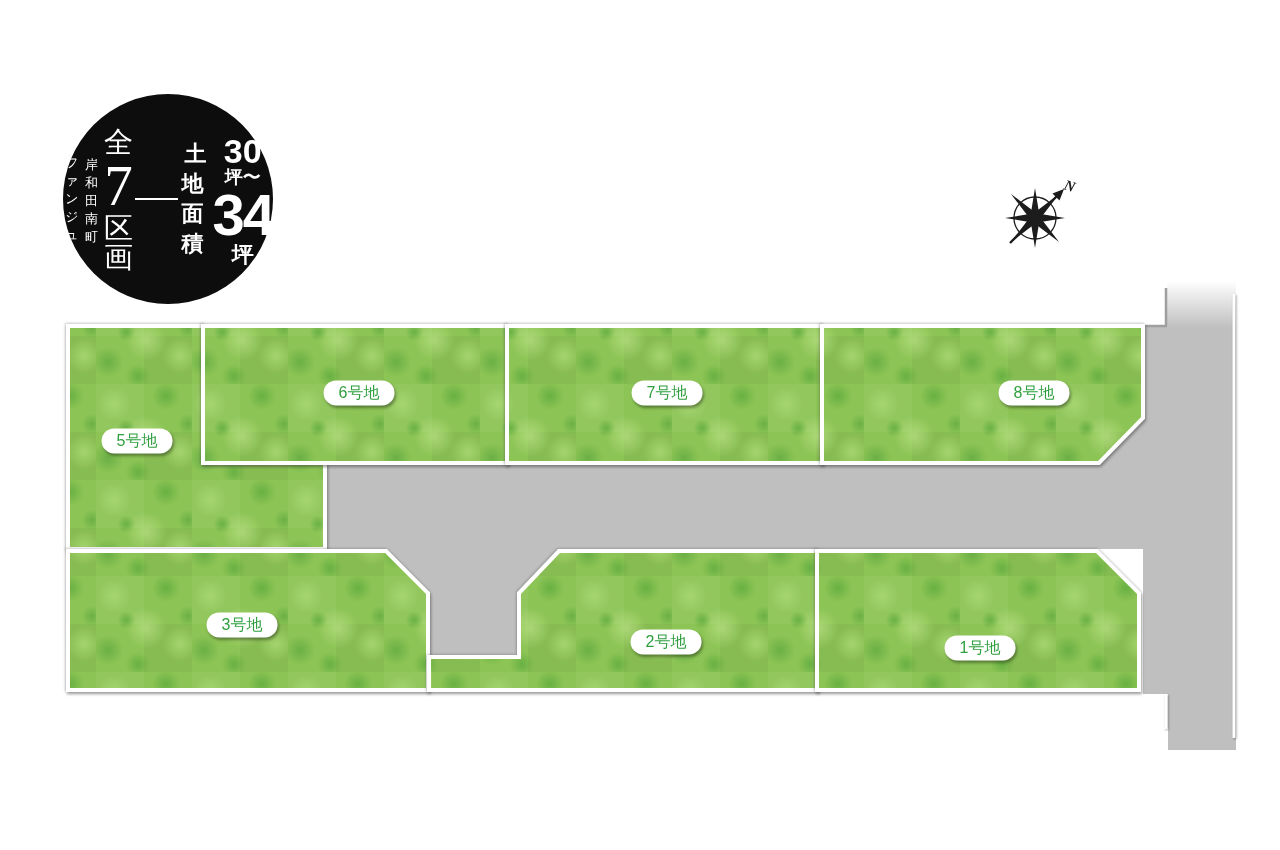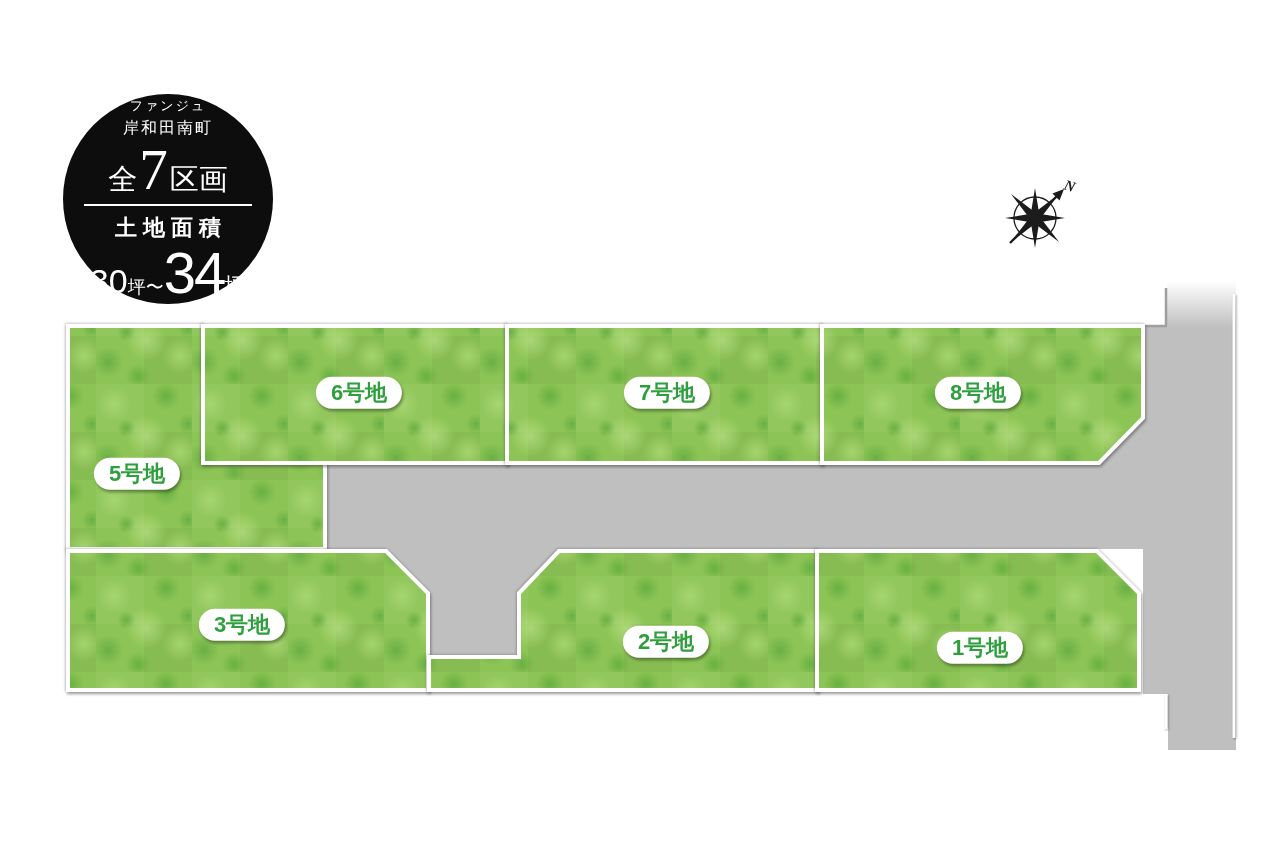--- a/index.html
+++ b/index.html
@@ -10,36 +10,36 @@
          font-family:"Liberation Sans","DejaVu Sans",sans-serif;}
   #map-svg{position:absolute;left:0;top:0;width:1280px;height:850px;}
 
   .road-shape{fill:var(--road,#bfbfbf);}
   .roadline{stroke:#fff;stroke-width:3;filter:drop-shadow(1.5px 1.5px 1px rgba(0,0,0,.35));}
   .roadgray{stroke:#9f9f9f;stroke-width:2.5;}
   .plot{fill:url(#grass);stroke:#fff;stroke-width:4;stroke-linejoin:miter;
         filter:drop-shadow(1.5px 2px 1.5px rgba(50,50,50,.45)) drop-shadow(-1px -1px 1px rgba(90,90,90,.3));}
 
   .lot-pill{position:absolute;transform:translate(-50%,-50%);background:#fff;border-radius:17px;
-            padding:3px 15px;font-size:22px;font-weight:bold;color:var(--lot-label-green,#2f9f3e);
+            padding:3px 15px;font-size:16px;font-weight:normal;color:var(--lot-label-green,#2f9f3e);
             box-shadow:1.5px 2.5px 3px rgba(0,0,0,.35);white-space:nowrap;line-height:1.2;}
 
   
   .badge{position:absolute;left:63px;top:94px;width:210px;height:210px;border-radius:50%;
-         background:var(--badge-bg,#0d0d0d);color:#fff;display:flex;flex-direction:column;
+         background:var(--badge-bg,#0d0d0d);color:#fff;display:flex;
          align-items:center;justify-content:center;text-align:center;
          font-family:"Liberation Serif","DejaVu Serif",serif;}
   .badge .b1{font-size:13px;letter-spacing:2px;}
-  .badge .b2{font-size:16px;letter-spacing:2px;margin-top:3px;}
+  .badge .b2{font-size:13px;letter-spacing:2px;margin-top:3px;}
   .badge .b3{margin-top:2px;font-weight:normal;line-height:1;}
   .badge .b3 .kan{font-size:29px;}
   .badge .b3 .big7{font-size:57px;padding:0 2px;font-family:"Liberation Serif","DejaVu Serif",serif;}
   .badge .bline{width:168px;height:2px;background:#fff;margin:6px 0 7px;}
   .badge .b4{font-size:22px;font-weight:bold;letter-spacing:6px;text-indent:6px;}
-  .badge .b5{margin-top:1px;font-weight:normal;line-height:1;font-family:"Liberation Sans","DejaVu Sans",sans-serif;}
+  .badge .b5{margin-top:1px;font-weight:bold;line-height:1;font-family:"Liberation Sans","DejaVu Sans",sans-serif;}
   .badge .b5 .n30{font-size:34px;}
   .badge .b5 .u{font-size:18px;}
   .badge .b5 .n34{font-size:58px;letter-spacing:-2px;}
   .badge .b5 .u2{font-size:22px;}
 
   .compass{position:absolute;left:985px;top:168px;width:100px;height:100px;}
   .compass .ring{fill:none;stroke:#1c1c1c;stroke-width:1.3;}
   .compass .star{fill:#1c1c1c;}
   .compass .needle{stroke:#1c1c1c;stroke-width:2.4;}
   .compass .nlabel{font-family:"Liberation Serif","DejaVu Serif",serif;font-style:italic;
@@ -103,24 +103,24 @@
       <polygon class="plot" points="68,326 203,326 203,463 325,463 325,549 68,549"></polygon>
       <polygon class="plot" points="203,326 507,326 507,463 203,463"></polygon>
       <polygon class="plot" points="507,326 822,326 822,463 507,463"></polygon>
       <polygon class="plot" points="822,326 1143,326 1143,418 1099,463 822,463"></polygon>
       <polygon class="plot" points="68,551 386,551 428,593 428,690 68,690"></polygon>
       <polygon class="plot" points="559,551 817,551 817,690 429,690 429,657 519,657 519,593"></polygon>
       <polygon class="plot" points="817,551 1097,551 1139,593 1139,690 817,690"></polygon>
     </g>
   </svg>
 
-  <div class="lot-pill" style="left:137px;top:474px;">5号地</div>
+  <div class="lot-pill" style="left:137px;top:441px;">5号地</div>
   <div class="lot-pill" style="left:359px;top:393px;">6号地</div>
   <div class="lot-pill" style="left:667px;top:393px;">7号地</div>
-  <div class="lot-pill" style="left:978px;top:393px;">8号地</div>
+  <div class="lot-pill" style="left:1034px;top:393px;">8号地</div>
   <div class="lot-pill" style="left:242px;top:625px;">3号地</div>
   <div class="lot-pill" style="left:666px;top:642px;">2号地</div>
   <div class="lot-pill" style="left:980px;top:648px;">1号地</div>
 
   <div class="badge">
     <div class="b1">ファンジュ</div>
     <div class="b2">岸和田南町</div>
     <div class="b3"><span class="kan">全</span><span class="big7">7</span><span class="kan">区画</span></div>
     <div class="bline"></div>
     <div class="b4">土地面積</div>

